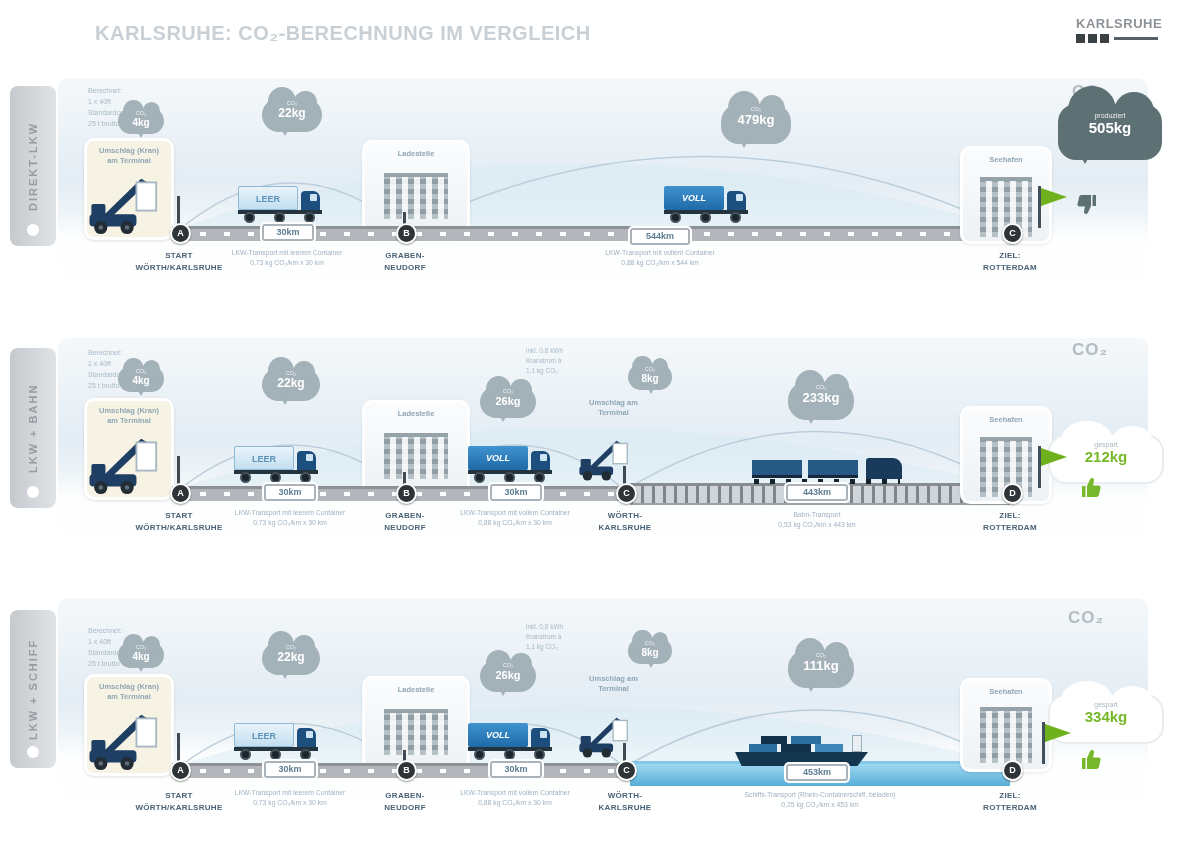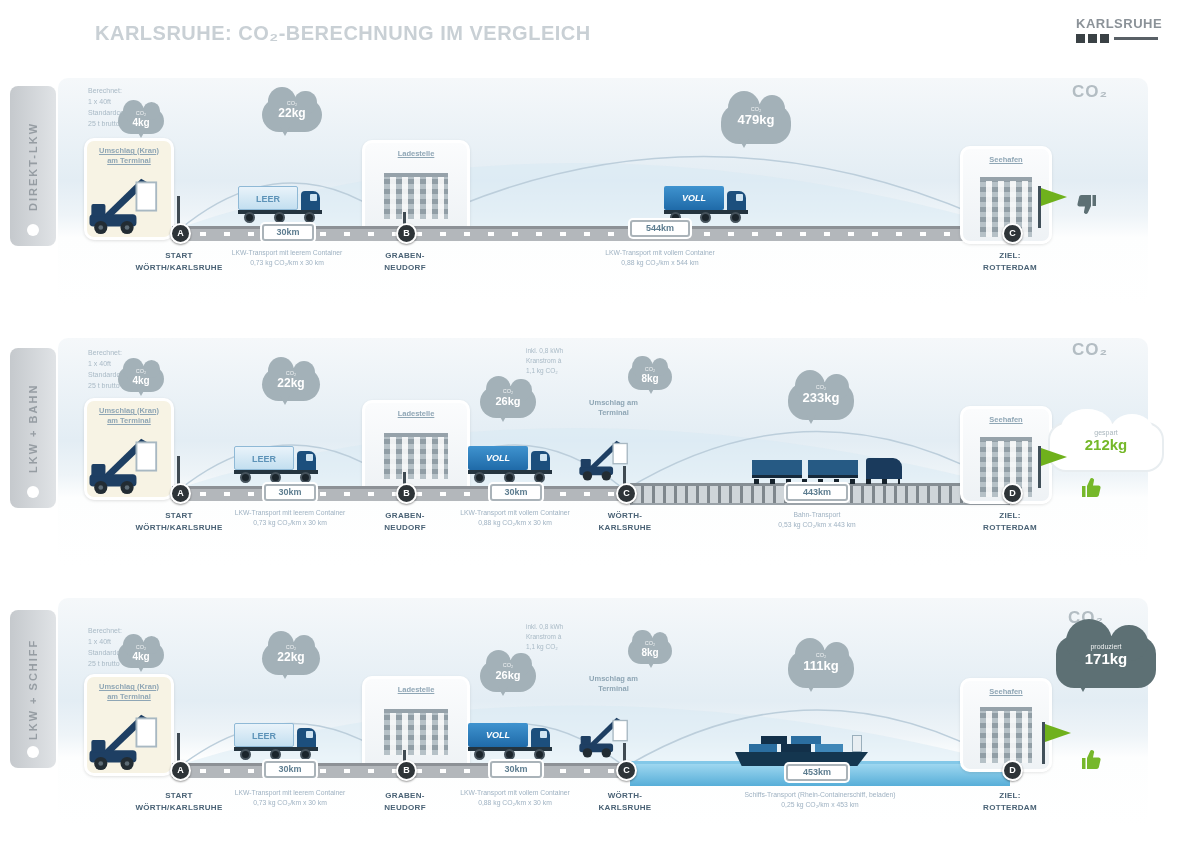--- a/index.html
+++ b/index.html
@@ -19,21 +19,21 @@
   .arcs{position:absolute;left:0;top:0;pointer-events:none;}
   .tab{position:absolute;left:10px;width:46px;border-radius:8px;
        background:linear-gradient(90deg,#e0e3e6,#c5c9cd);
        color:#969da3;font-weight:bold;letter-spacing:2px;font-size:11px;
        writing-mode:vertical-rl;transform:rotate(180deg);
        display:flex;align-items:center;justify-content:center;}
   .tabdot{position:absolute;left:27px;width:12px;height:12px;border-radius:50%;background:#fff;}
 
   .legend{position:absolute;font-size:7px;color:#a9bac6;line-height:1.55;}
   .note{position:absolute;font-size:6.5px;color:#a9bac6;line-height:1.5;}
-  .boxlabel{font-size:7.5px;color:#8fa6b5;font-weight:bold;text-align:center;line-height:1.35;text-decoration:underline;}
+  .boxlabel{font-size:7.5px;color:#8fa6b5;font-weight:bold;text-align:center;line-height:1.35;}
   .midlabel{position:absolute;font-size:7.5px;color:#8fa6b5;font-weight:bold;text-align:center;line-height:1.35;}
 
   .beigebox{position:absolute;background:#f7f3e4;border:3px solid #fff;border-radius:10px;
             box-shadow:0 1px 3px rgba(0,0,0,.12);}
   .whitebox{position:absolute;background:linear-gradient(#fbfcfd,#eef2f5);border:3px solid #fff;
             border-radius:10px;box-shadow:0 1px 3px rgba(0,0,0,.10);}
   .bldg{position:absolute;background:
         repeating-linear-gradient(90deg,transparent 0 6px,rgba(255,255,255,.85) 6px 12px),
         repeating-linear-gradient(0deg,transparent 0 5px,rgba(141,154,162,.9) 5px 10px),#b6c1c7;
         border-top:4px solid #96a2aa;}
@@ -183,21 +183,21 @@
 
     <div class="whitebox" style="left:362px;top:62px;width:102px;height:92px">
       <div class="boxlabel" style="margin-top:6px">Ladestelle</div>
       <div class="bldg" style="left:19px;top:30px;width:64px;height:42px"></div>
     </div>
     <div class="pole" style="left:177px;top:118px;height:30px"></div>
     <div class="pole" style="left:403px;top:134px;height:16px"></div>
 
     <div class="road" style="left:172px;top:148px;width:840px"></div>
     <div class="kmbadge" style="left:262px;top:146px;width:48px">30km</div>
-    <div class="kmbadge" style="left:630px;top:142px;width:56px">544km</div>
+    <div class="kmbadge" style="left:630px;top:150px;width:56px">544km</div>
     <div class="segtext" style="left:187px;top:170px;width:200px">
       <div>LKW-Transport mit leerem Container</div>
       <div>0,73 kg CO₂/km x 30 km</div>
     </div>
     <div class="segtext" style="left:510px;top:170px;width:300px">
       <div>LKW-Transport mit vollem Container</div>
       <div>0,88 kg CO₂/km x 544 km</div>
     </div>
 
     <div class="wp" style="left:170px;top:145px">A</div>
@@ -234,20 +234,27 @@
     <div class="whitebox" style="left:960px;top:68px;width:86px;height:92px">
       <div class="boxlabel" style="margin-top:6px">Seehafen</div>
       <div class="bldg" style="left:17px;top:28px;width:52px;height:56px"></div>
     </div>
     <div class="flag" style="left:1038px;top:108px">
       <div class="fpole"></div>
         <div class="fpen"></div>
     </div>
 
     <div class="co2h" style="left:1072px;top:4px">CO₂</div>
+    <div class="cloud dark" style="left:1058px;top:26px;width:104px;height:56px">
+      <div class="inner" style="padding-top:8px">
+        <div class="plabel">produziert</div>
+        <div class="pval">505kg</div>
+      </div>
+      <div class="ctail tail-dark" style="left:22px"></div>
+    </div>
     <svg class="thumb" style="left:1074px;top:114px" width="24" height="24" viewBox="0 0 24 24">
       <g transform="rotate(180 12 12)">
           <path fill="#5d7074" d="M2 10h3.5v11H2zM7 21h9.5c1.2 0 2.2-.8 2.4-2l1.6-7a2 2 0 0 0-2-2.5H13l.9-4.4A2 2 0 0 0 10 3.4L7 10z"></path>
         </g>
     </svg>
   </div>
 
   <div class="row" style="top:338px">
     <div class="band" style="height:228px"></div>
     <svg class="arcs" width="1200" height="230">
@@ -407,21 +414,21 @@
     <div class="whitebox" style="left:960px;top:68px;width:86px;height:92px">
       <div class="boxlabel" style="margin-top:6px">Seehafen</div>
       <div class="bldg" style="left:17px;top:28px;width:52px;height:56px"></div>
     </div>
     <div class="flag" style="left:1038px;top:108px">
       <div class="fpole"></div>
         <div class="fpen"></div>
     </div>
 
     <div class="co2h" style="left:1072px;top:2px">CO₂</div>
-    <div class="cloud save" style="left:1048px;top:84px;width:112px;height:46px">
+    <div class="cloud save" style="left:1048px;top:96px;width:112px;height:46px">
       <div class="inner" style="padding-top:5px">
         <div class="slabel">gespart</div>
         <div class="sval">212kg</div>
       </div>
     </div>
     <svg class="thumb" style="left:1080px;top:138px" width="24" height="24" viewBox="0 0 24 24">
       <path fill="#76b82a" d="M2 10h3.5v11H2zM7 21h9.5c1.2 0 2.2-.8 2.4-2l1.6-7a2 2 0 0 0-2-2.5H13l.9-4.4A2 2 0 0 0 10 3.4L7 10z"></path>
     </svg>
   </div>
 
@@ -588,24 +595,23 @@
     <div class="whitebox" style="left:960px;top:80px;width:86px;height:88px">
       <div class="boxlabel" style="margin-top:6px">Seehafen</div>
       <div class="bldg" style="left:17px;top:26px;width:52px;height:52px"></div>
     </div>
     <div class="flag" style="left:1042px;top:124px">
       <div class="fpole"></div>
         <div class="fpen"></div>
     </div>
 
     <div class="co2h" style="left:1068px;top:10px">CO₂</div>
-    <div class="cloud dark" style="left:1056px;top:38px;width:100px;height:52px">
-      <div class="inner" style="padding-top:7px">
-        <div class="plabel">produziert</div>
-        <div class="pval">171kg</div>
+    <div class="cloud save" style="left:1048px;top:96px;width:112px;height:46px">
+      <div class="inner" style="padding-top:5px">
+        <div class="slabel">gespart</div>
+        <div class="sval">334kg</div>
       </div>
-      <div class="ctail tail-dark" style="left:22px"></div>
     </div>
     <svg class="thumb" style="left:1080px;top:150px" width="24" height="24" viewBox="0 0 24 24">
       <path fill="#76b82a" d="M2 10h3.5v11H2zM7 21h9.5c1.2 0 2.2-.8 2.4-2l1.6-7a2 2 0 0 0-2-2.5H13l.9-4.4A2 2 0 0 0 10 3.4L7 10z"></path>
     </svg>
   </div>
 </div>
 
 </body></html>

